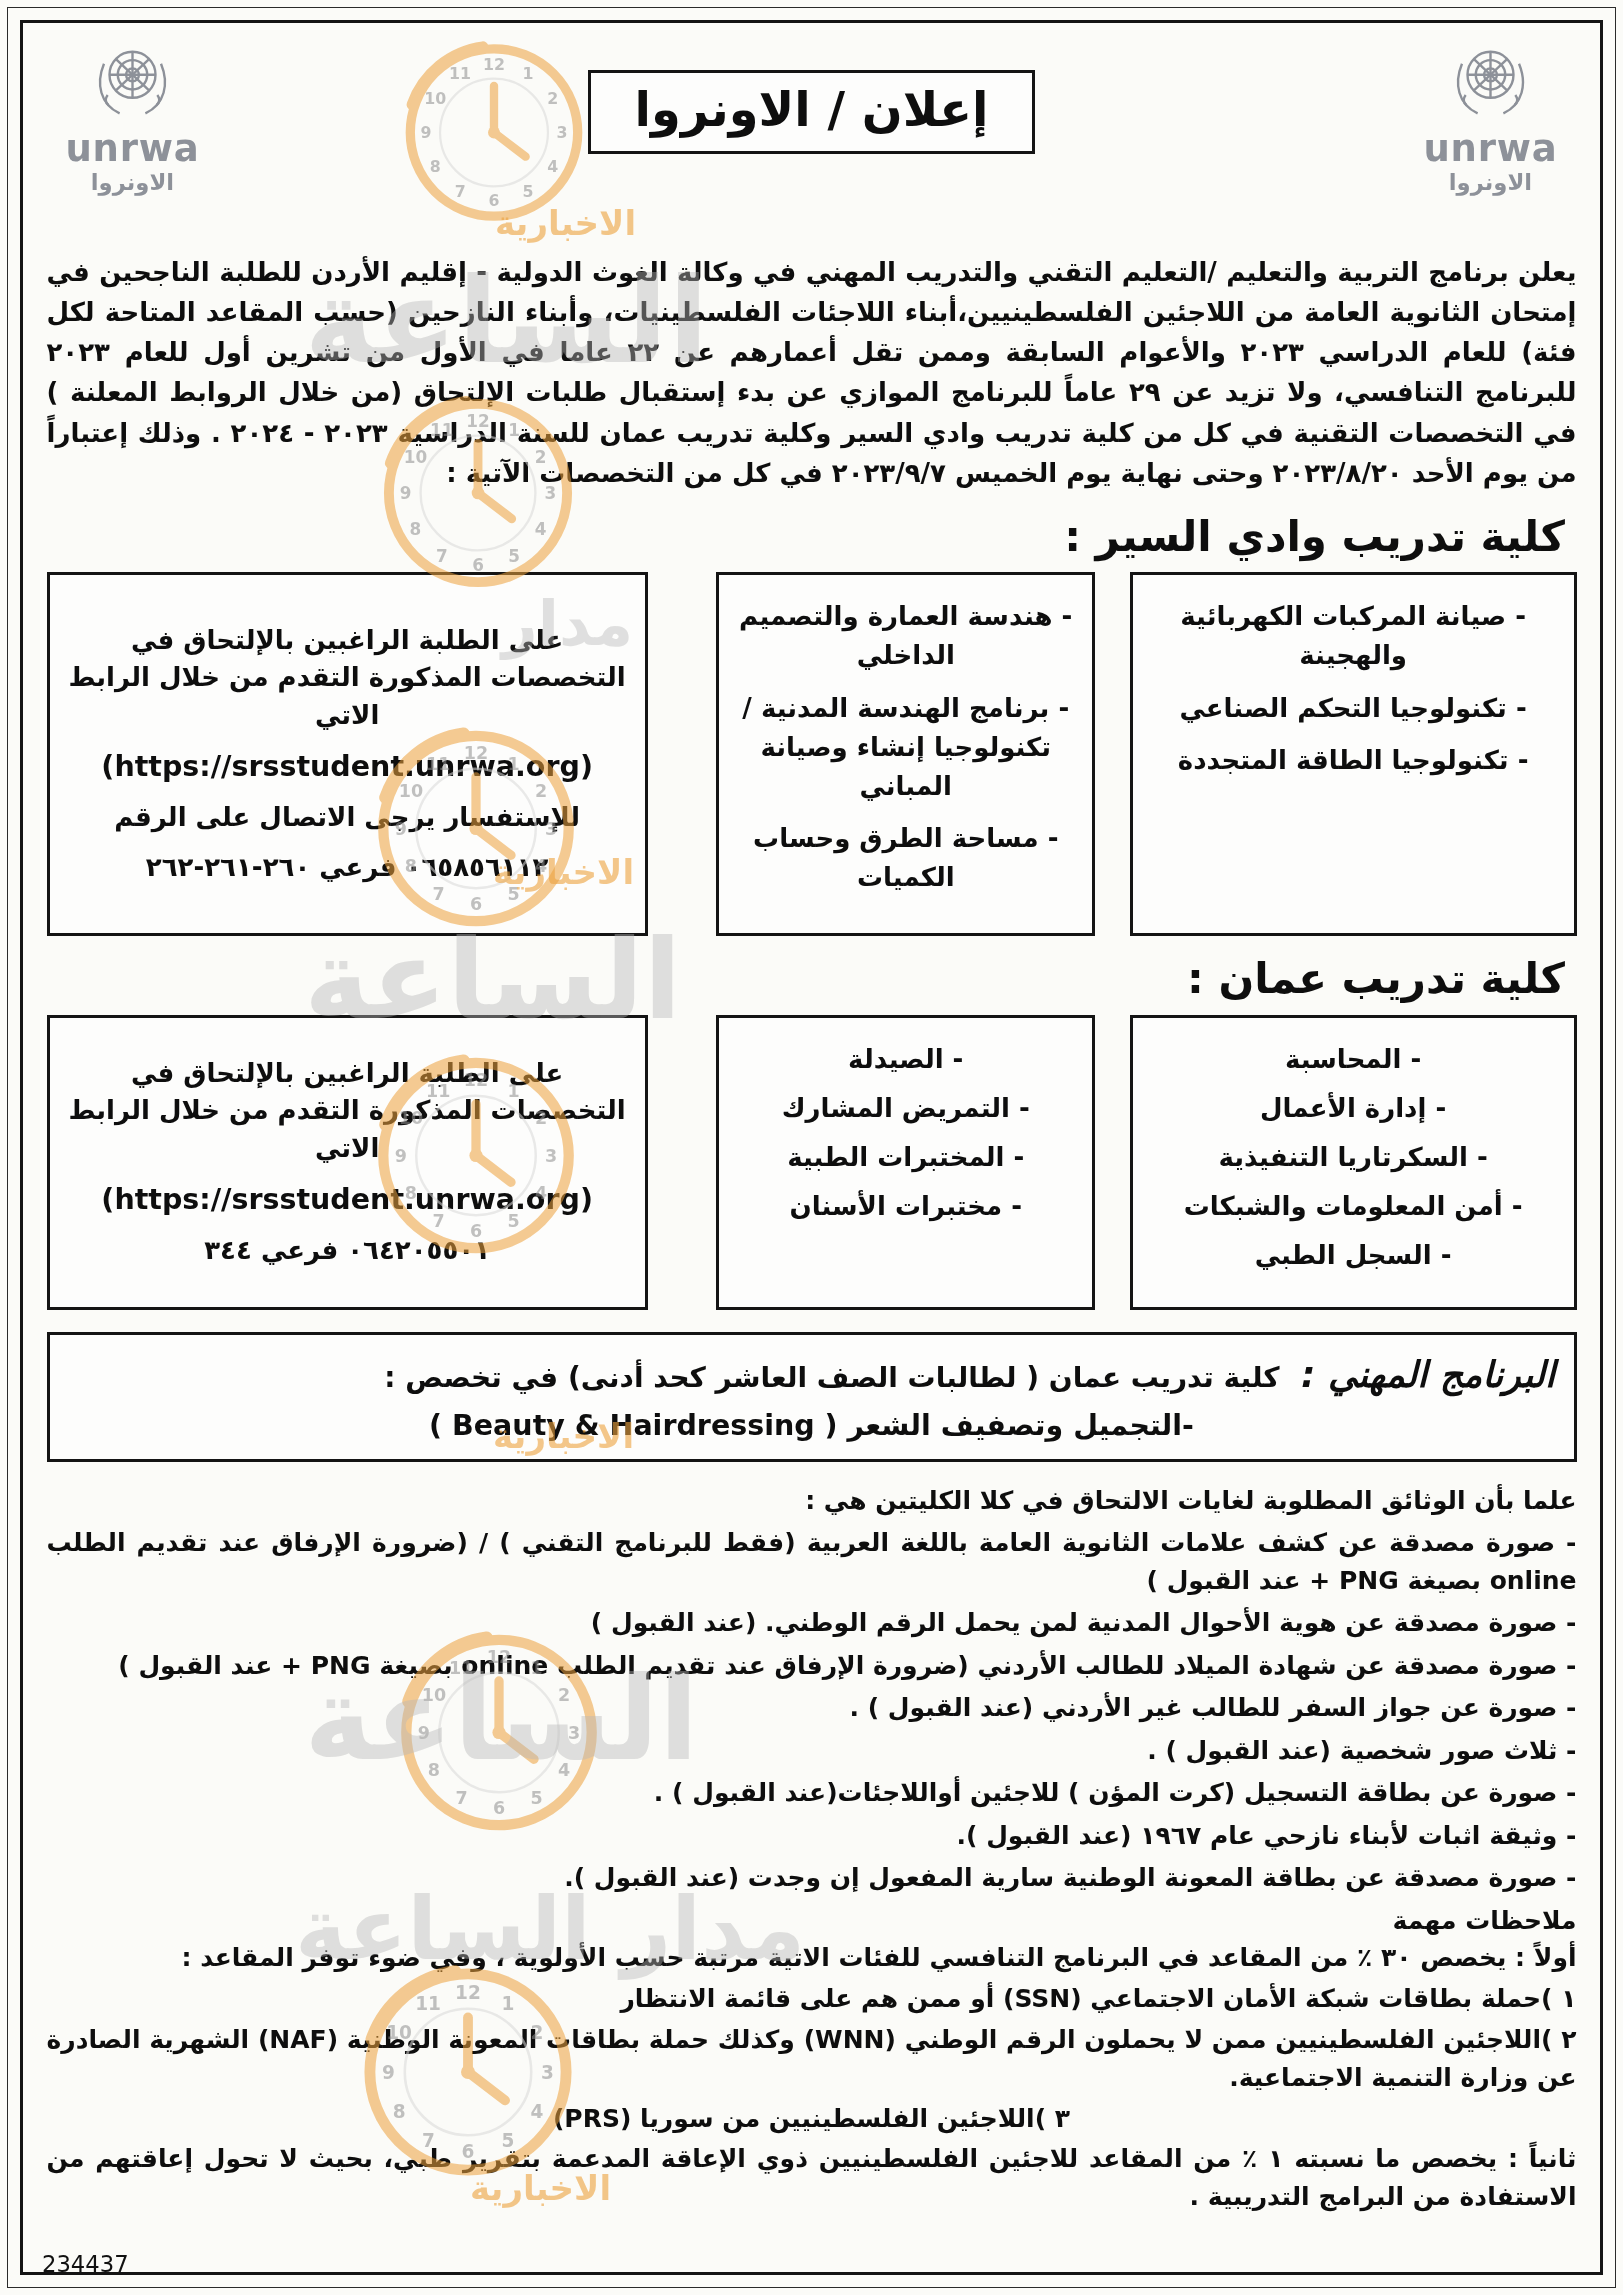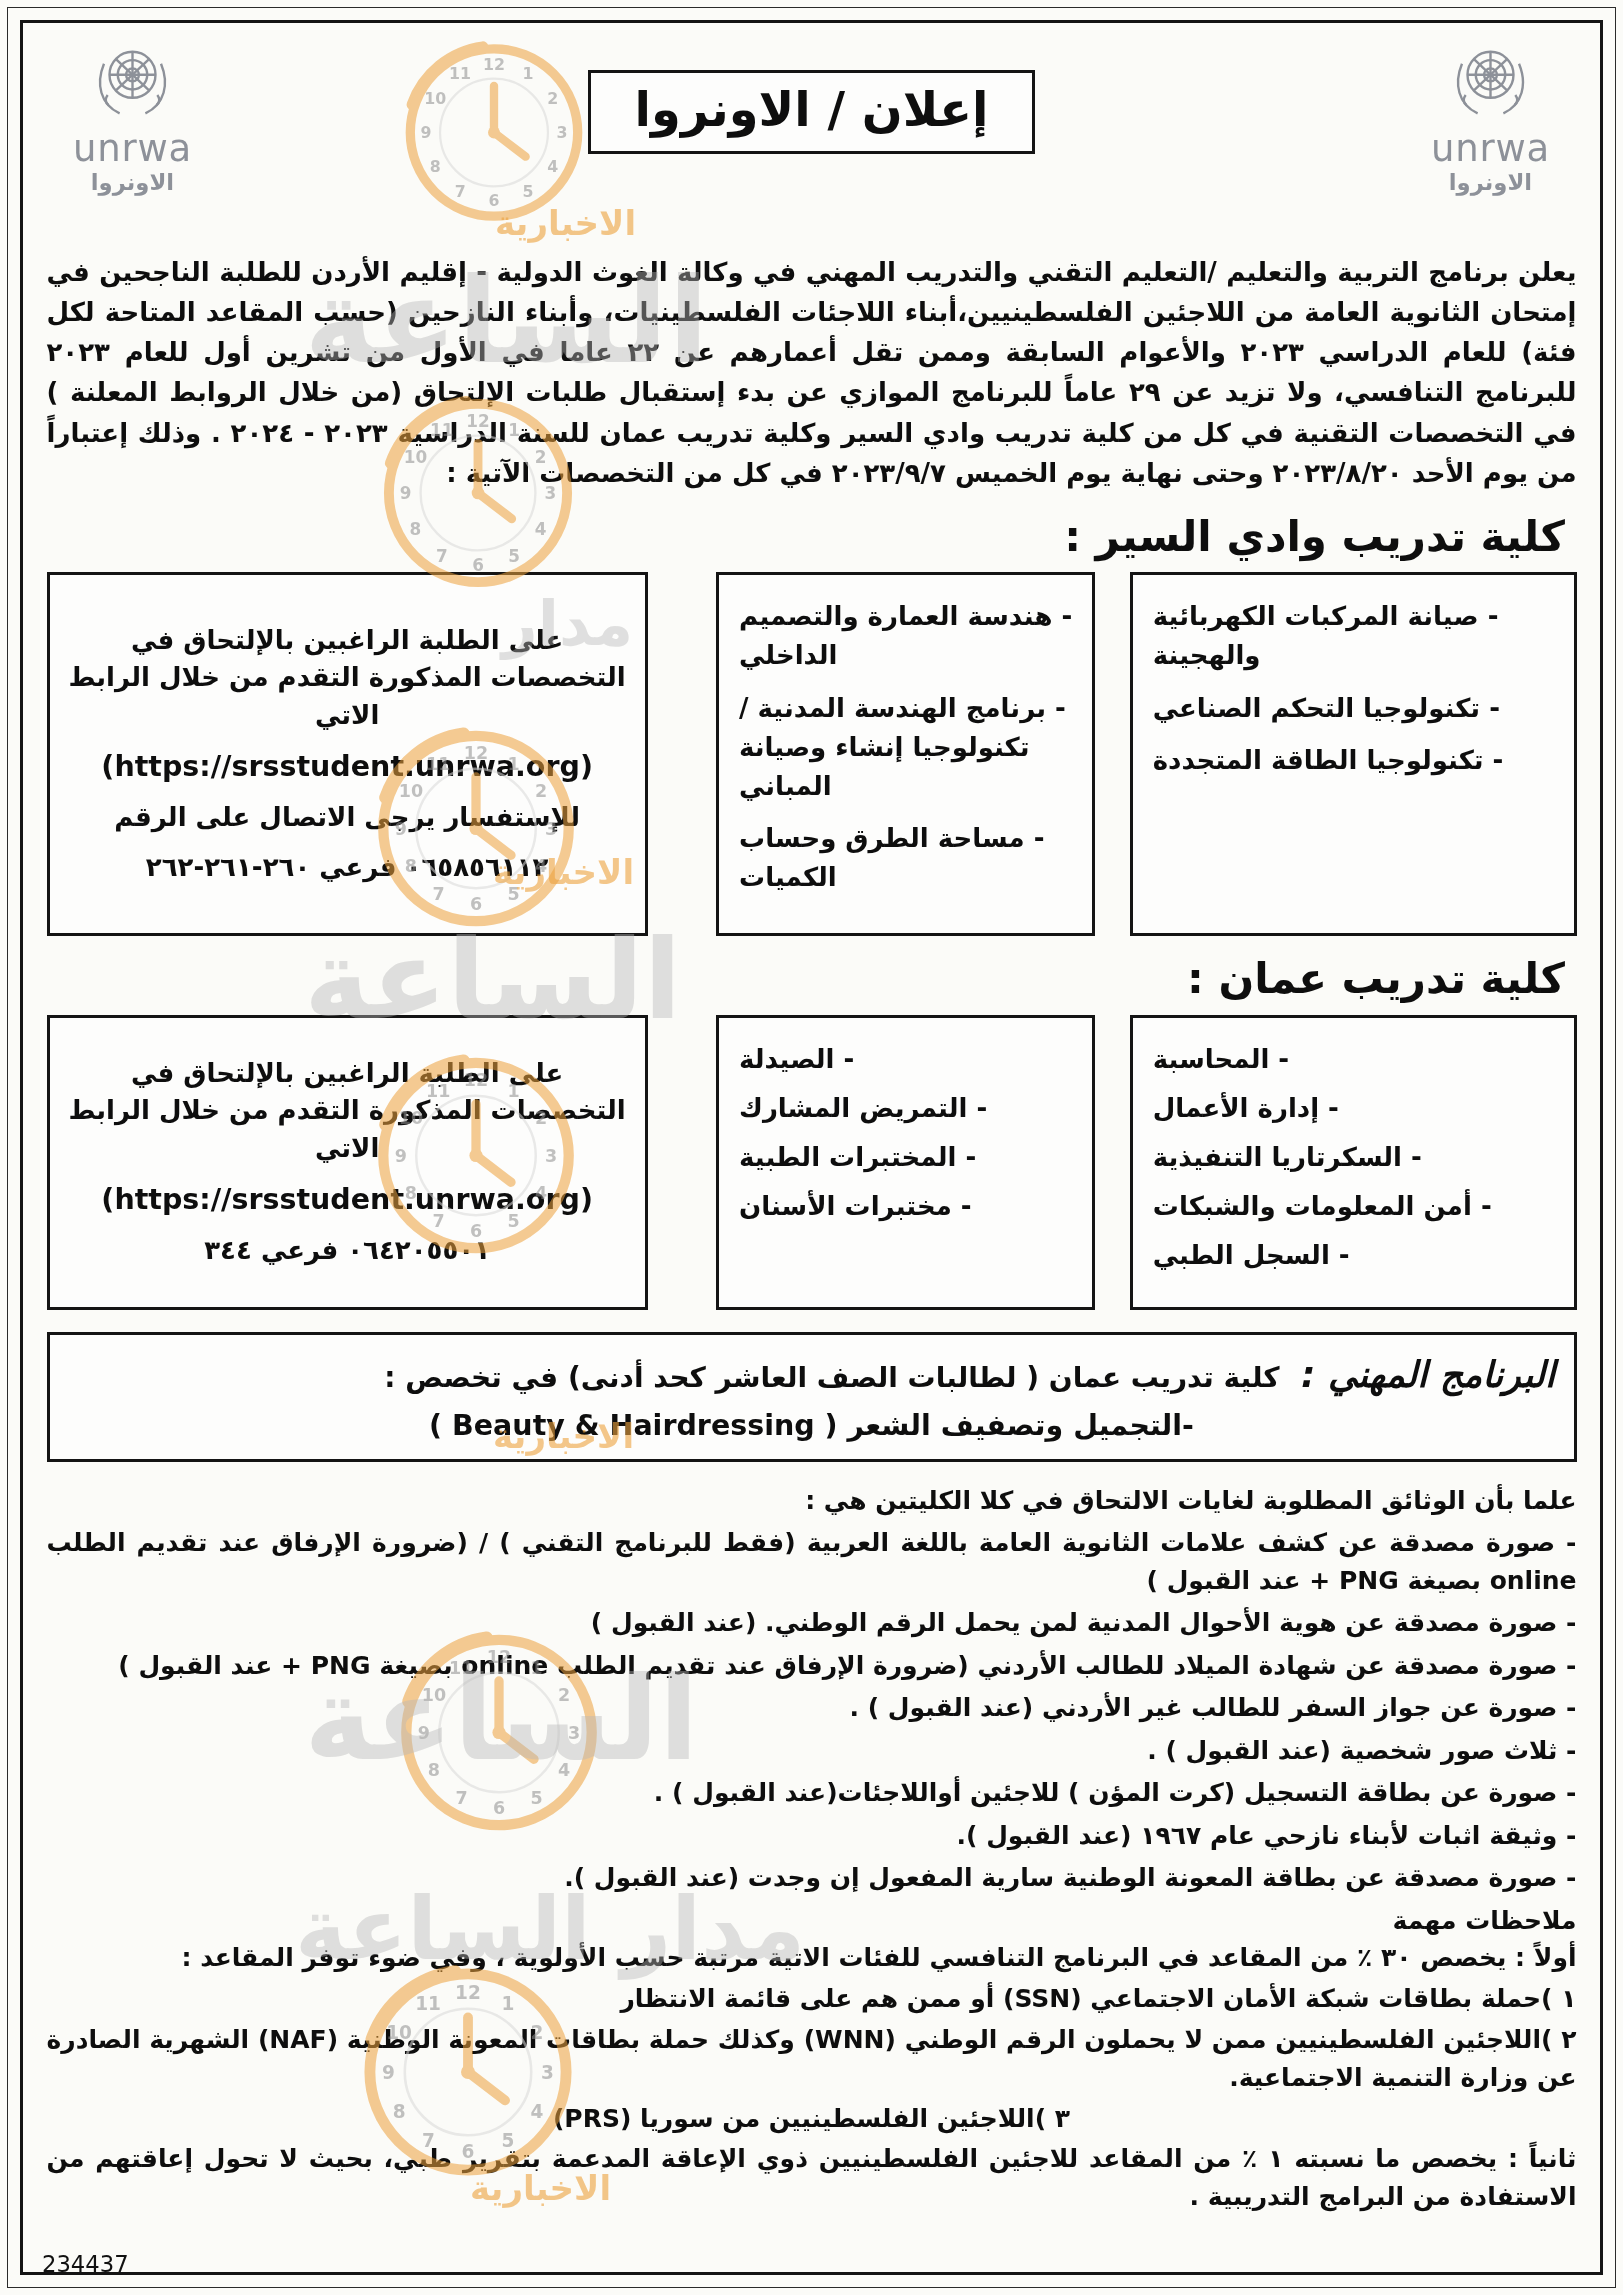--- a/index.html
+++ b/index.html
@@ -10,21 +10,21 @@
   }
   .outer-line { position:absolute; inset:6.7px; border:1.7px solid #2a2a2a; pointer-events:none; }
   .frame {
     position:absolute; inset:20px; border:3.4px solid #141414;
     padding:15px 23.5px 47px 23.5px; overflow:hidden; z-index:1;
   }
   
   .header { display:flex; justify-content:space-between; align-items:flex-start; height:195px; }
   .logo { width:172px; text-align:center; color:#8d9199; }
   .logo svg { width:101px; height:92px; display:block; margin:0 auto; }
-  .logo .latin { font-size:37px; font-weight:400; letter-spacing:0.8px; color:#8d9199; line-height:1.0; }
+  .logo .latin { font-size:37px; font-weight:700; letter-spacing:0.8px; color:#8d9199; line-height:1.0; }
   .logo .arabic { font-size:22.7px; font-weight:700; color:#8d9199; margin-top:1.7px; }
   .title-box {
     border:3.4px solid #141414; margin-top:32px; padding:8.4px 44px 13.4px;
     background:rgba(255,255,255,.6);
   }
   .title-box h1 { font-size:48px; font-weight:700; white-space:nowrap; }
   
   .intro {
     margin-top:18.5px; font-size:26px; font-weight:700; line-height:1.55;
     text-align:justify;
@@ -32,21 +32,21 @@
   .section-heading { font-size:42px; font-weight:700; text-align:right; margin:18.5px 11.7px 11.7px 0; }
   
   .row { display:flex; justify-content:space-between; align-items:stretch; }
   .row-1 { min-height:262px; }
   .row-2 { min-height:248px; }
   .box { border:3.4px solid #141414; background:rgba(255,255,255,.55); }
   .col-a { width:29.2%; }
   .col-b { width:24.8%; margin-left:34px; }
   .col-c { width:39.3%; }
   .list-box { padding:22px 20px; font-size:26px; font-weight:700; }
-  .list-box .li { margin-bottom:13.4px; line-height:1.5; text-align:left; }
+  .list-box .li { margin-bottom:13.4px; line-height:1.5; text-align:center; }
   .list-box.tight .li { margin-bottom:10px; }
   .apply-box {
     padding:20px 17px; font-size:26px; font-weight:700; text-align:center;
     display:flex; flex-direction:column; justify-content:center; gap:11.7px; line-height:1.45;
   }
   .apply-box .url { direction:ltr; unicode-bidi:isolate; font-size:28.5px; font-weight:700; }
   
   .voc-box { margin-top:22px; padding:13.4px 18.5px 17px; font-weight:700; }
   .voc-line1 { font-size:28px; text-align:right; line-height:1.5; }
   .voc-label { font-size:36px; margin-left:11.7px;font-style:italic; }

